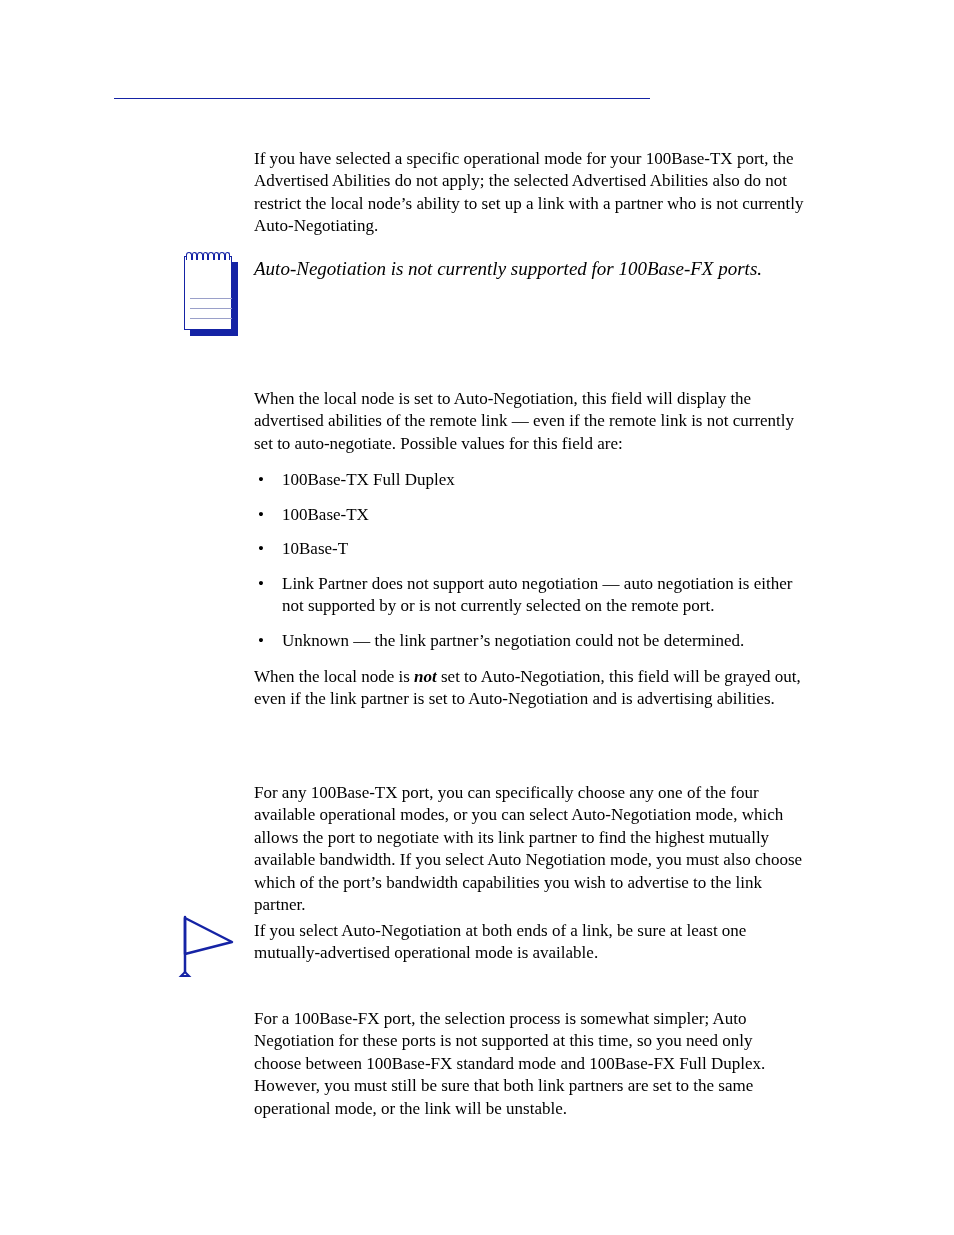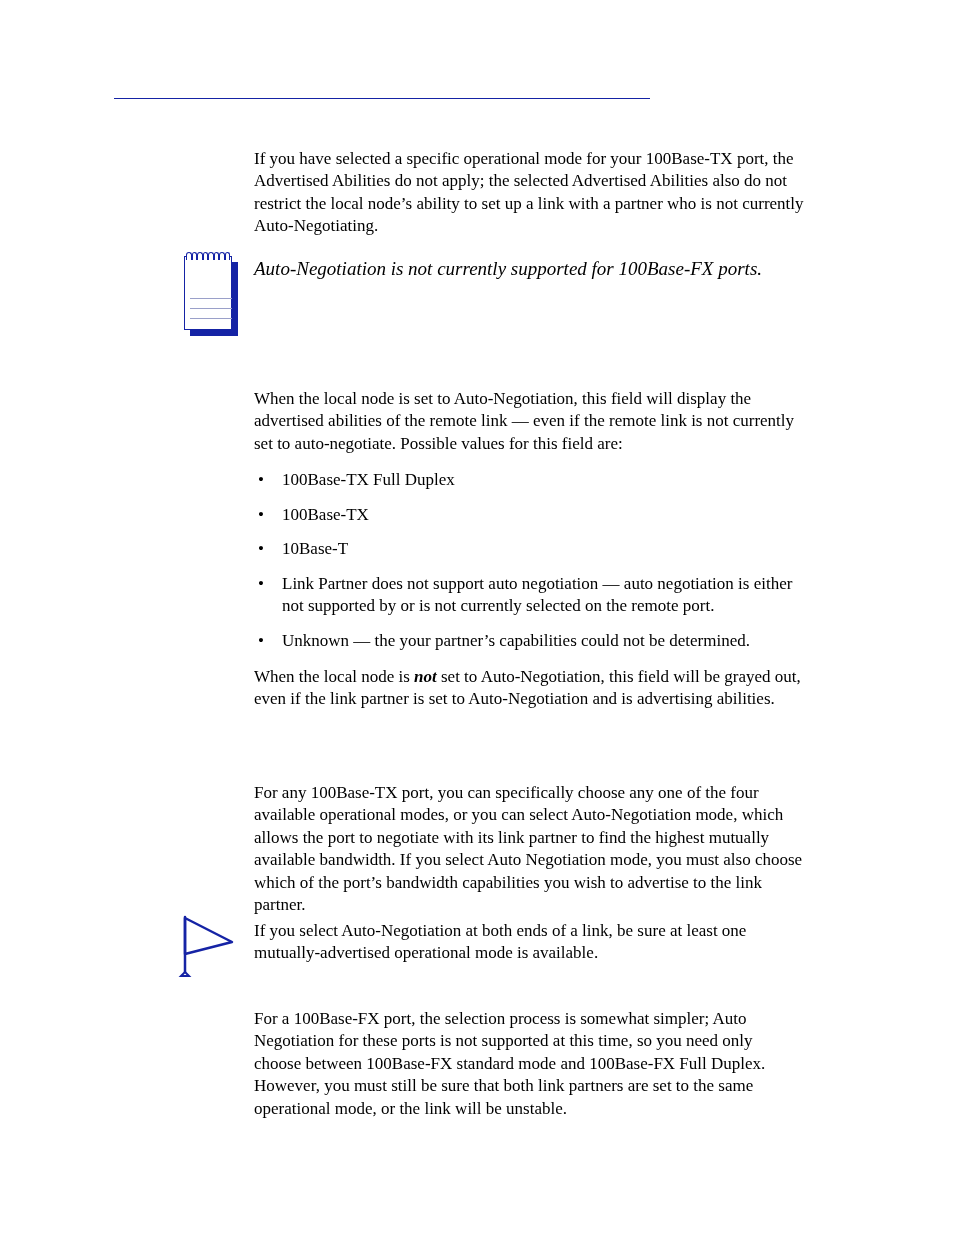--- a/index.html
+++ b/index.html
@@ -188,21 +188,21 @@
     <div class="note-text">Auto-Negotiation is not currently supported for 100Base-FX ports.</div>
   </div>
 
   <div class="body2">
     <p>When the local node is set to Auto-Negotiation, this field will display the advertised abilities of the remote link — even if the remote link is not currently set to auto-negotiate. Possible values for this field are:</p>
     <ul class="bullets">
       <li>100Base-TX Full Duplex</li>
       <li>100Base-TX</li>
       <li>10Base-T</li>
       <li>Link Partner does not support auto negotiation — auto negotiation is either not supported by or is not currently selected on the remote port.</li>
-      <li>Unknown — the your partner’s capabilities could not be determined.</li>
+      <li>Unknown — the link partner’s negotiation could not be determined.</li>
     </ul>
     <p>
       <span>When the local node is </span><span class="boldit">not</span><span> set to Auto-Negotiation, this field will be grayed out, even if the link partner is set to Auto-Negotiation and is advertising abilities.</span>
     </p>
   </div>
 
   <div class="body3">
     <p>For any 100Base-TX port, you can specifically choose any one of the four available operational modes, or you can select Auto-Negotiation mode, which allows the port to negotiate with its link partner to find the highest mutually available bandwidth. If you select Auto Negotiation mode, you must also choose which of the port’s bandwidth capabilities you wish to advertise to the link partner.</p>
   </div>
 

